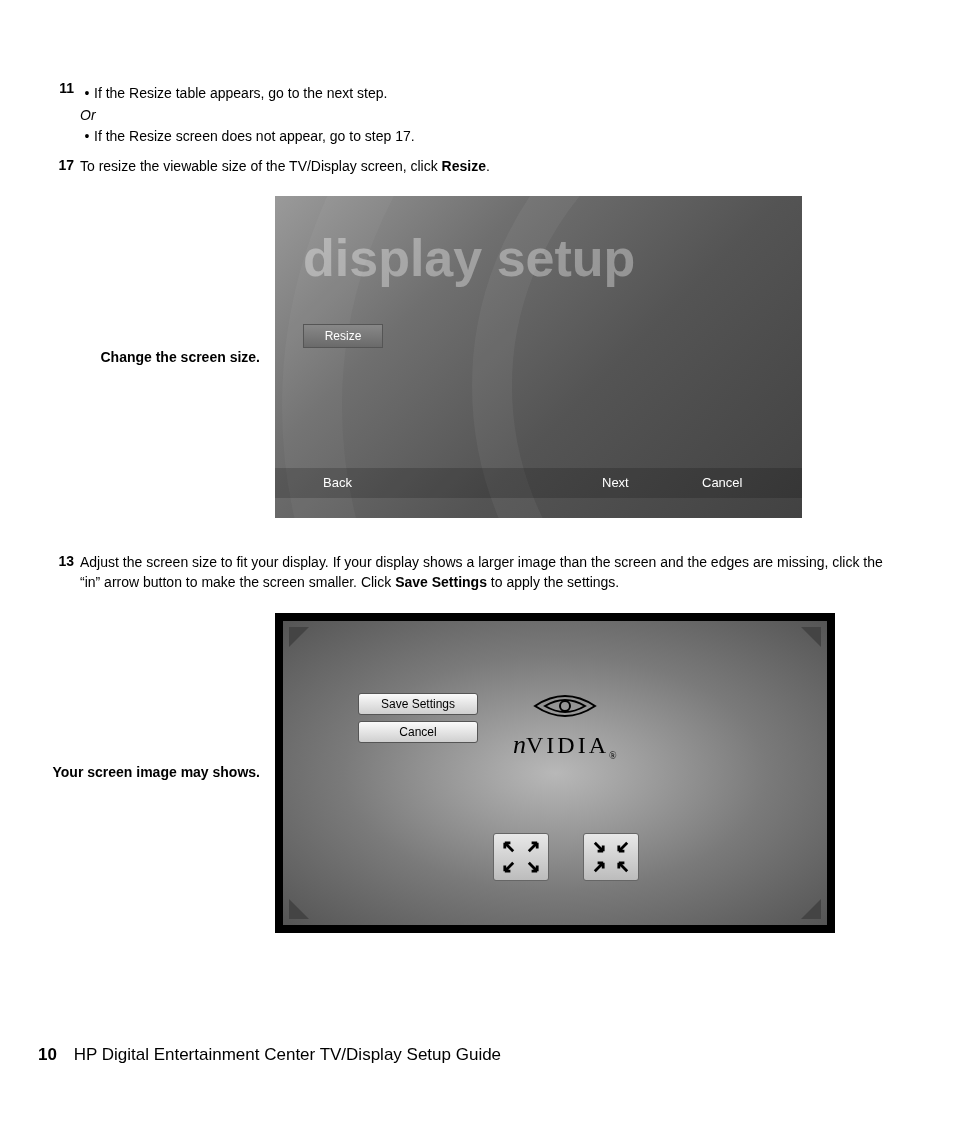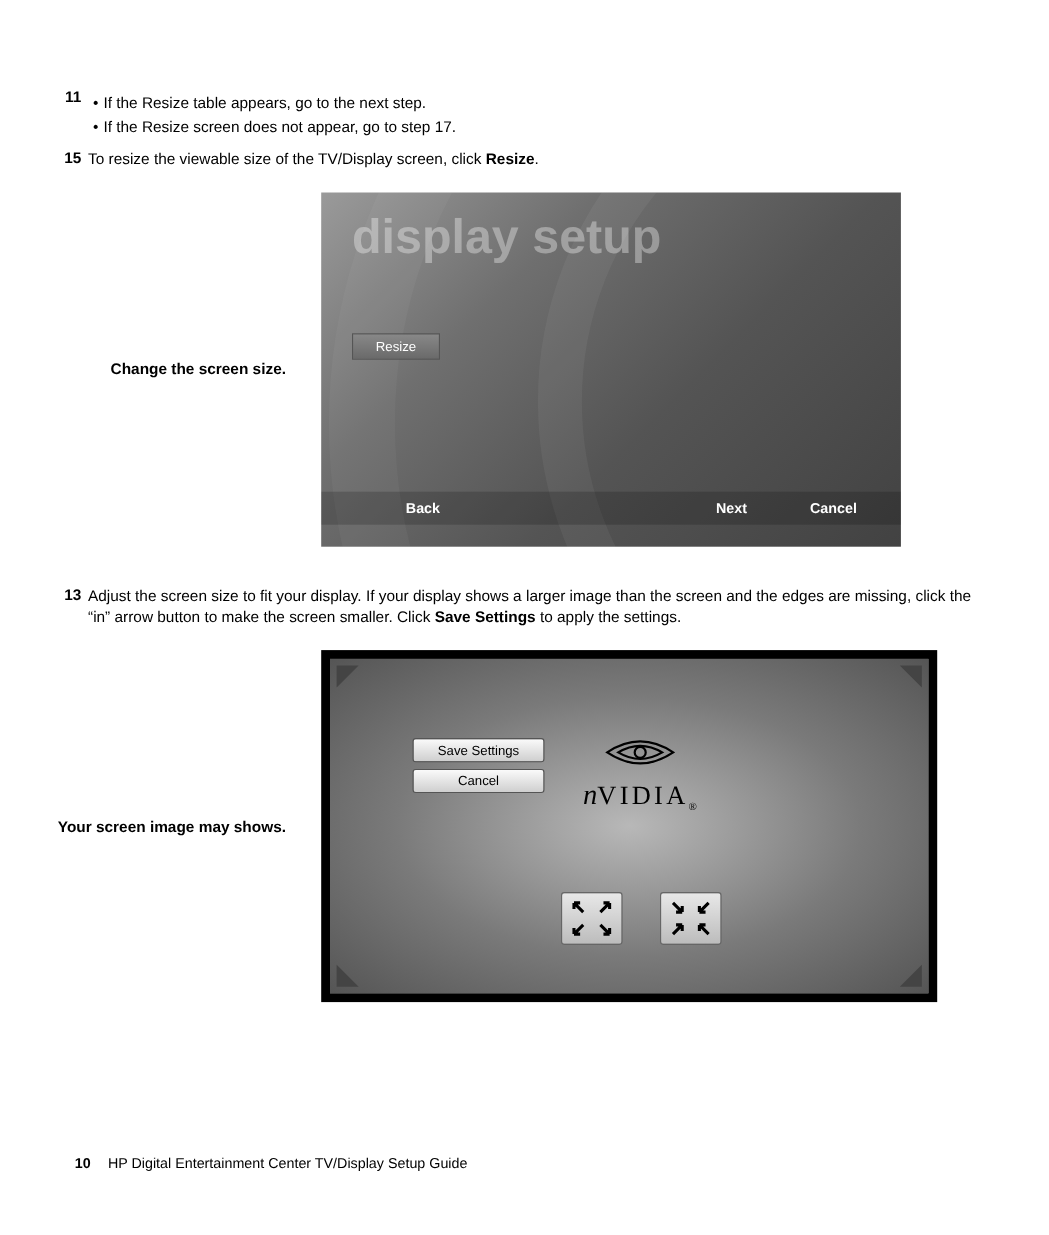--- a/index.html
+++ b/index.html
@@ -53,21 +53,21 @@
   .figure-block {
     display: flex;
     align-items: center;
     margin: 20px 0 35px 0;
   }
   .caption-col {
     width: 210px;
     flex-shrink: 0;
     text-align: right;
     font-weight: bold;
-    padding-right: 32px;
+    padding-right: 15px;
     line-height: 1.35;
     font-size: 14px;
   }
 
   
   .ds-shot {
     width: 527px;
     height: 322px;
     background: linear-gradient(135deg, #9a9a9a 0%, #6f6f6f 30%, #545454 60%, #424242 100%);
     position: relative;
@@ -83,22 +83,22 @@
   }
   .ds-shot .swirl2 {
     position: absolute;
     width: 600px; height: 600px;
     border: 40px solid rgba(255,255,255,0.05);
     border-radius: 50%;
     right: -350px; top: -150px;
   }
   .ds-title {
     position: absolute;
-    left: 28px; top: 16px;
-    font-size: 44px;
+    left: 28px; top: 32px;
+    font-size: 52px;
     font-weight: bold;
     color: rgba(255,255,255,0.35);
   }
   .ds-subtitle {
     position: absolute;
     left: 28px; top: 82px;
     font-size: 13px;
     color: #eee;
   }
   .ds-resize-btn {
@@ -118,22 +118,21 @@
     height: 30px;
     background: rgba(0,0,0,0.18);
   }
   .ds-btn {
     position: absolute;
     bottom: 24px;
     height: 22px;
     line-height: 22px;
     font-size: 13px;
     color: #fff;
-    text-align: right;
-    font-weight: bold;
+    text-align: left;
   }
   .ds-back { left: 48px; width: 60px; }
   .ds-next { right: 140px; width: 60px; }
   .ds-cancel { right: 40px; width: 60px; }
 
   
   .nv-outer {
     width: 560px;
     height: 320px;
     border: 8px solid #000;
@@ -195,52 +194,53 @@
     gap: 6px 10px;
     padding: 6px;
     box-sizing: border-box;
   }
   .nv-out { left: 210px; }
   .nv-in { left: 300px; }
   .nv-resize-btn svg { width: 14px; height: 14px; }
 
   .footer {
     position: absolute;
-    left: 68px;
+    left: 38px;
     bottom: 58px;
-    font-size: 13px;
+    font-size: 17px;
   }
   .footer .pg {
     font-weight: bold;
     margin-right: 12px;
   }
 </style>
 </head>
 <body>
 
 <div class="content">
 
   <div class="step">
     <div class="step-num">11</div>
     <div class="step-body">
       <div class="bullet-list">
         <div class="bullet-row">
           <span class="bullet-dot">•</span>
           <span>If the Resize table appears, go to the next step.</span>
         </div>
+        <div class="or-text">Or</div>
         <div class="bullet-row">
           <span class="bullet-dot">•</span>
           <span>If the Resize screen does not appear, go to step 17.</span>
         </div>
       </div>
     </div>
   </div>
 
   <div class="step">
-    <div class="step-num">15</div>
+    <div class="step-num">17</div>
     <div class="step-body">
       <span>To resize the viewable size of the TV/Display screen, click </span><b>Resize</b><span>.</span>
     </div>
   </div>
 
   <div class="figure-block">
     <div class="caption-col">Change the screen size.</div>
     <div class="ds-shot">
       <div class="swirl"></div>
       <div class="swirl2"></div>

